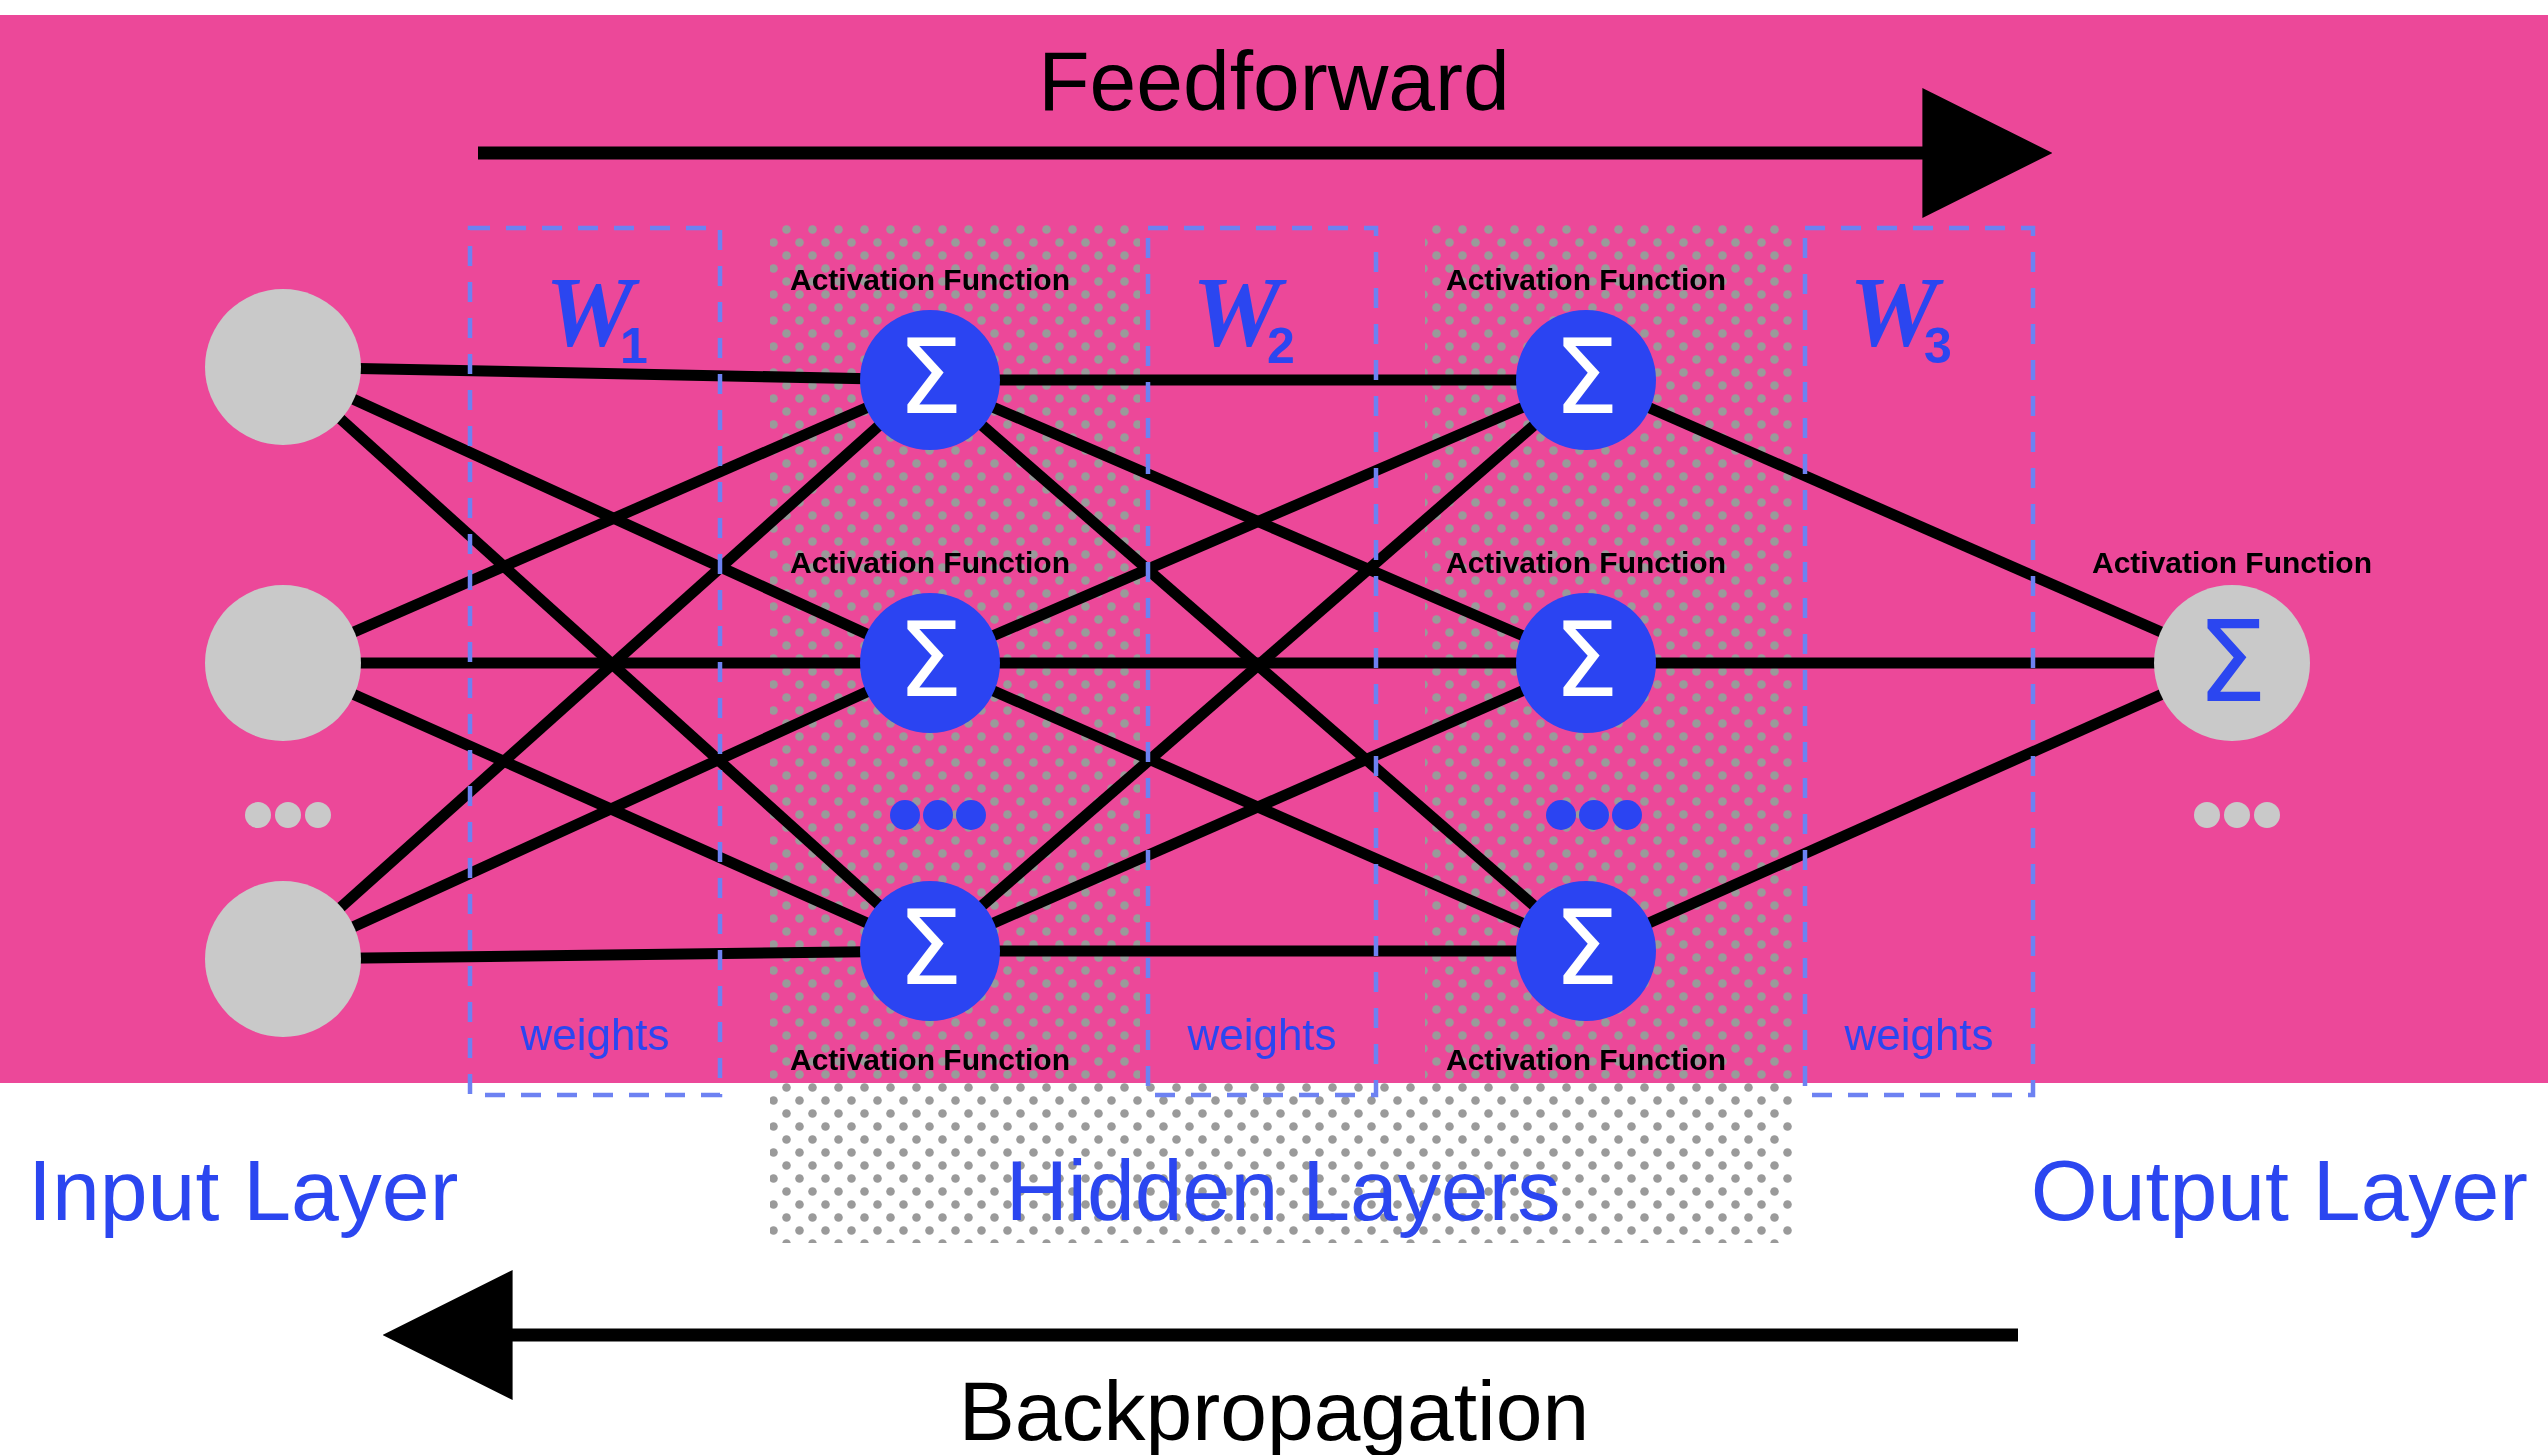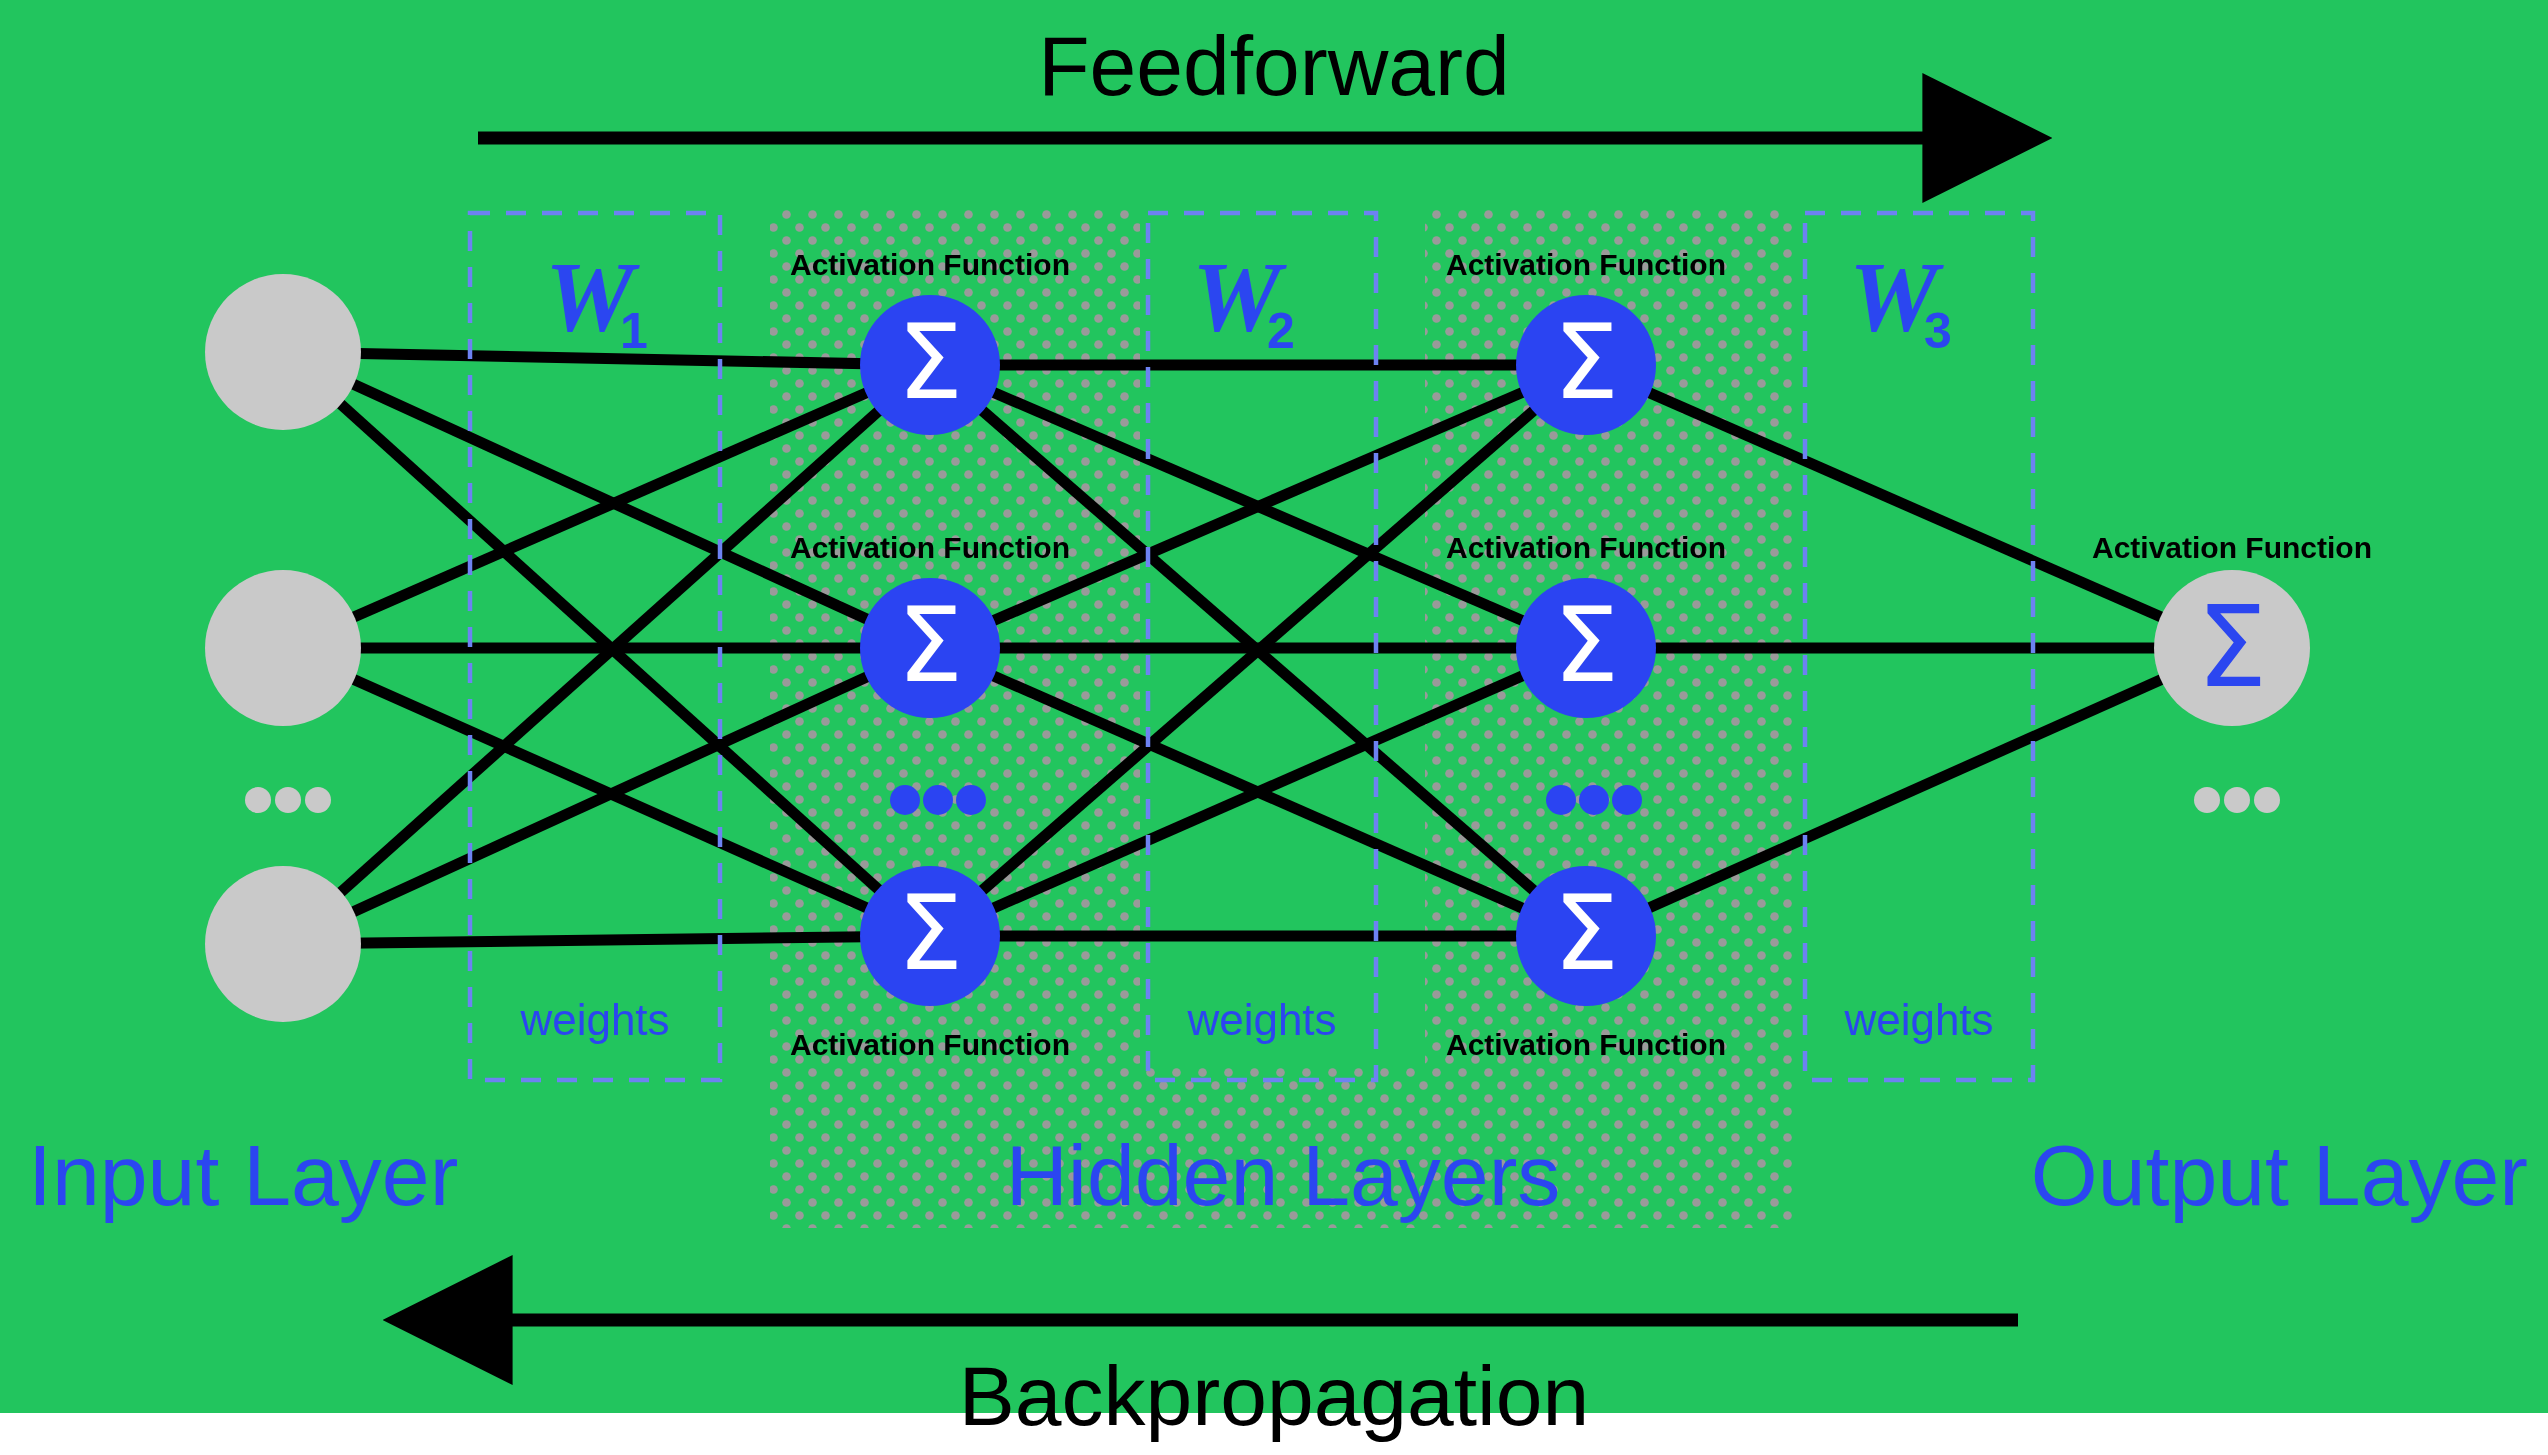--- a/index.html
+++ b/index.html
@@ -9,22 +9,23 @@
   }
   body {
     width: 2548px;
     height: 1455px;
     overflow: hidden;
     font-family: "Liberation Sans", sans-serif;
   }
   #stage {
     position: relative;
     width: 2548px;
-    height: 1413px;
-    background: #22c55e;
+    height: 1068px;
+    background: #ec4899;
+    margin-top: 15px;
   }
   #diagram {
     position: absolute;
     left: 0;
     top: 0;
     width: 2548px;
     height: 1455px;
     display: block;
   }
   .title-text {

